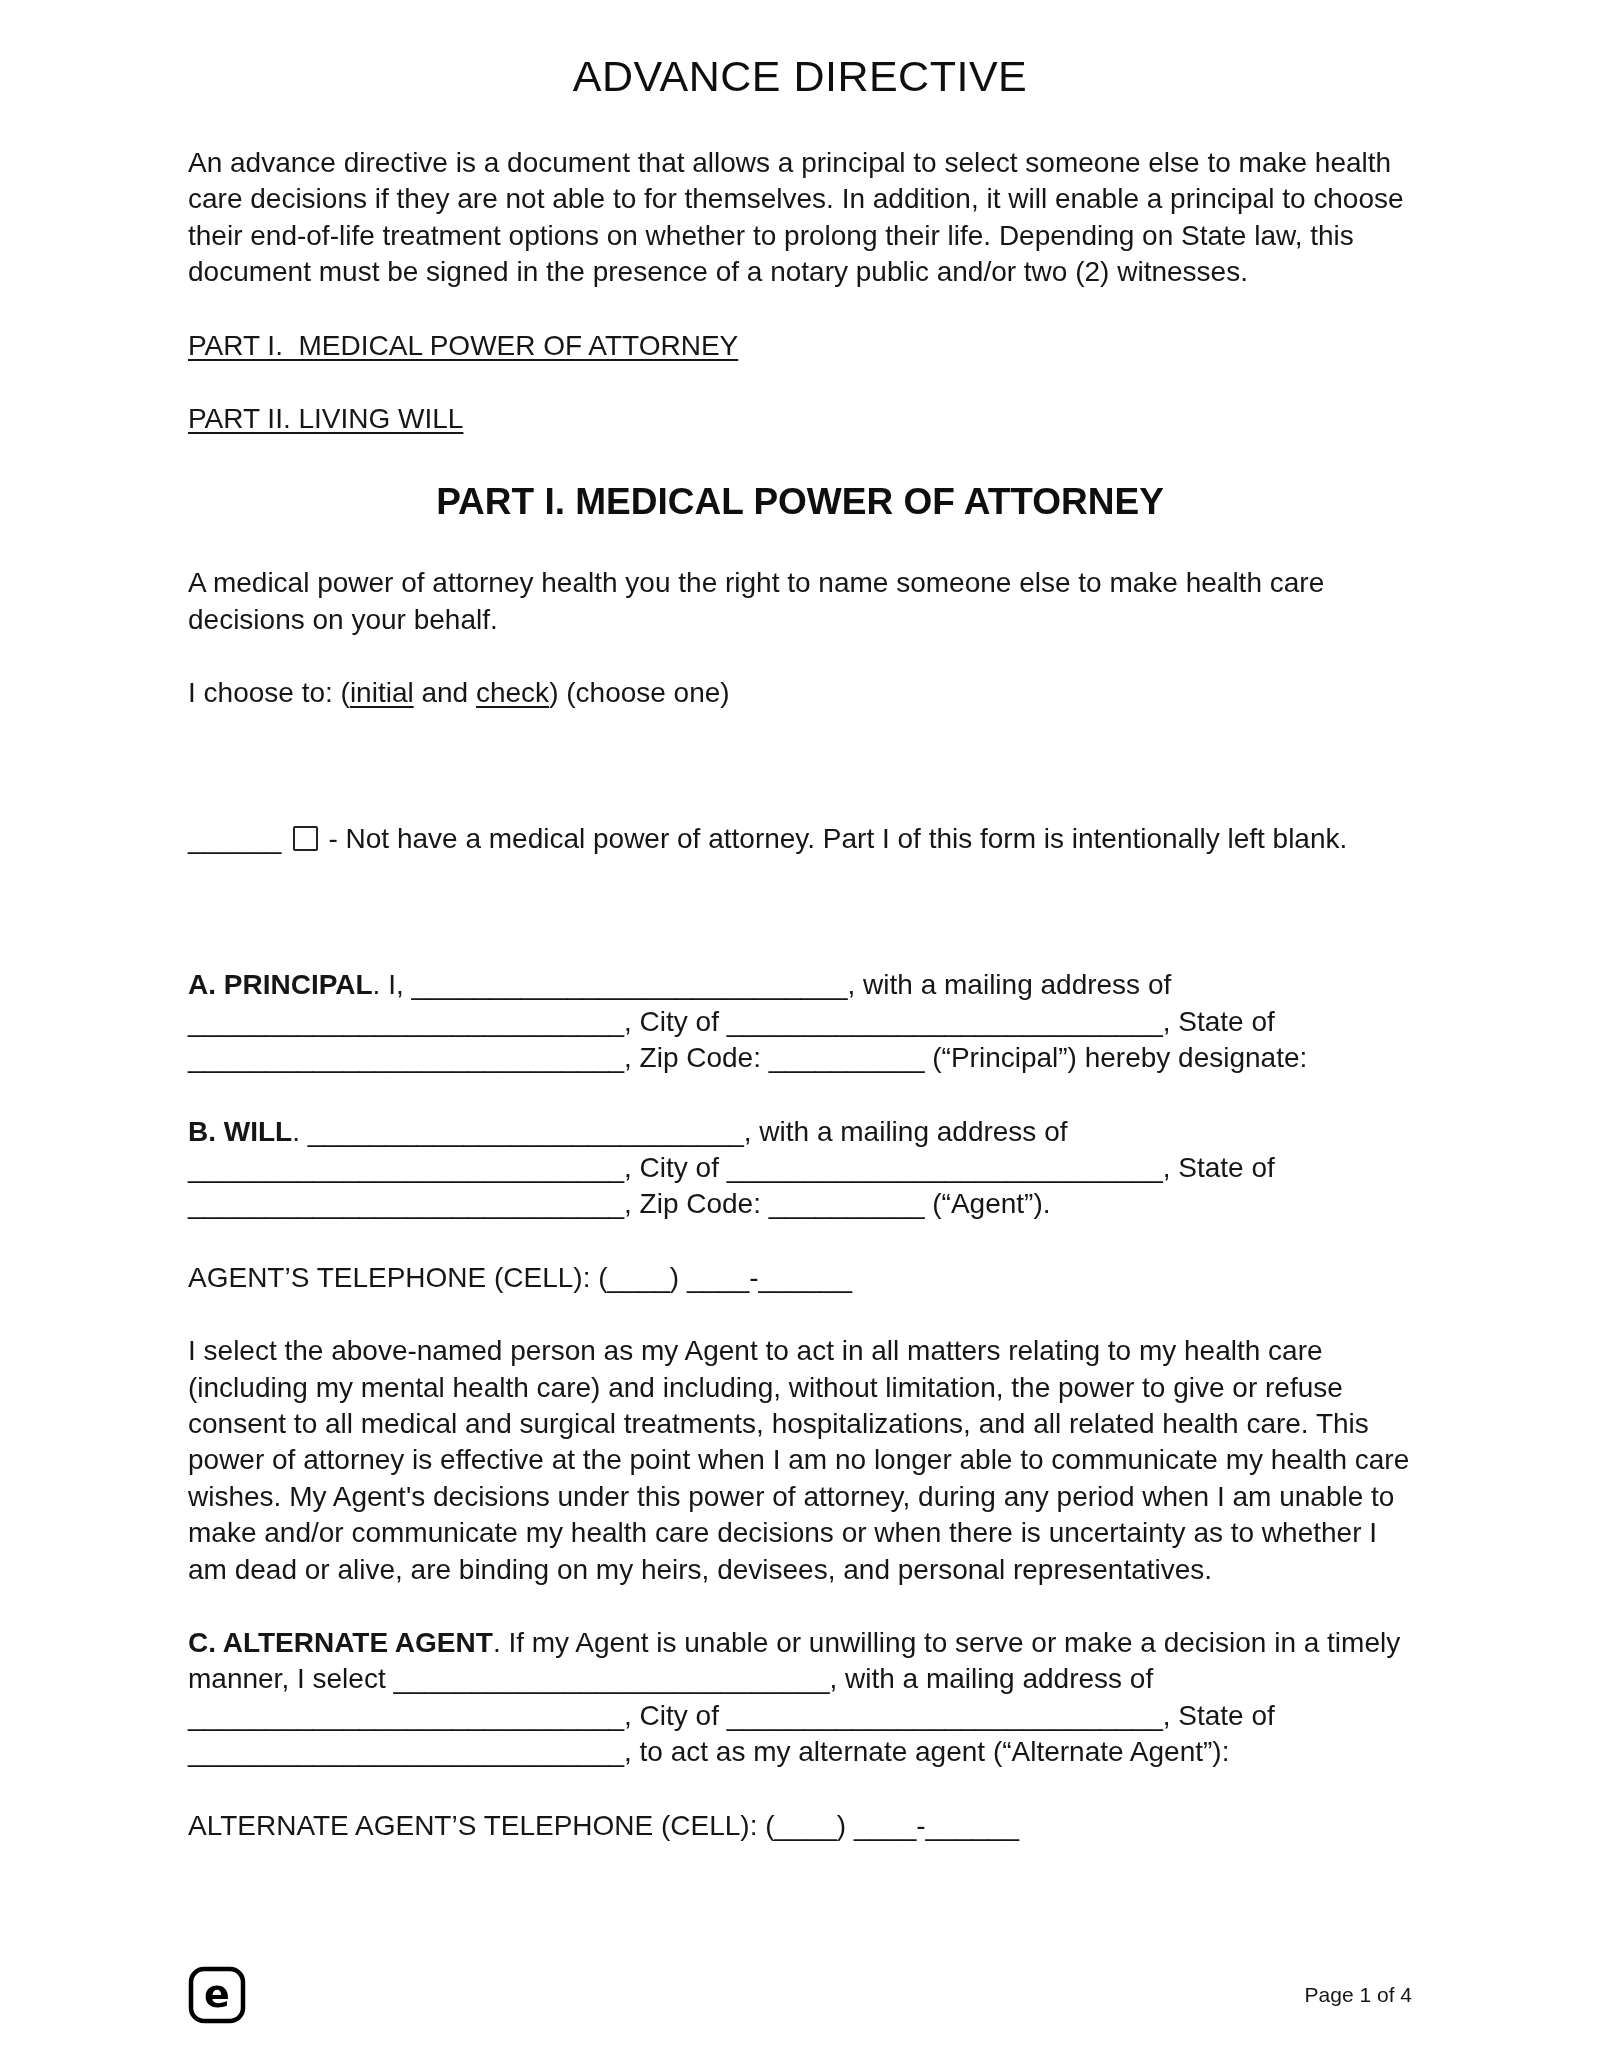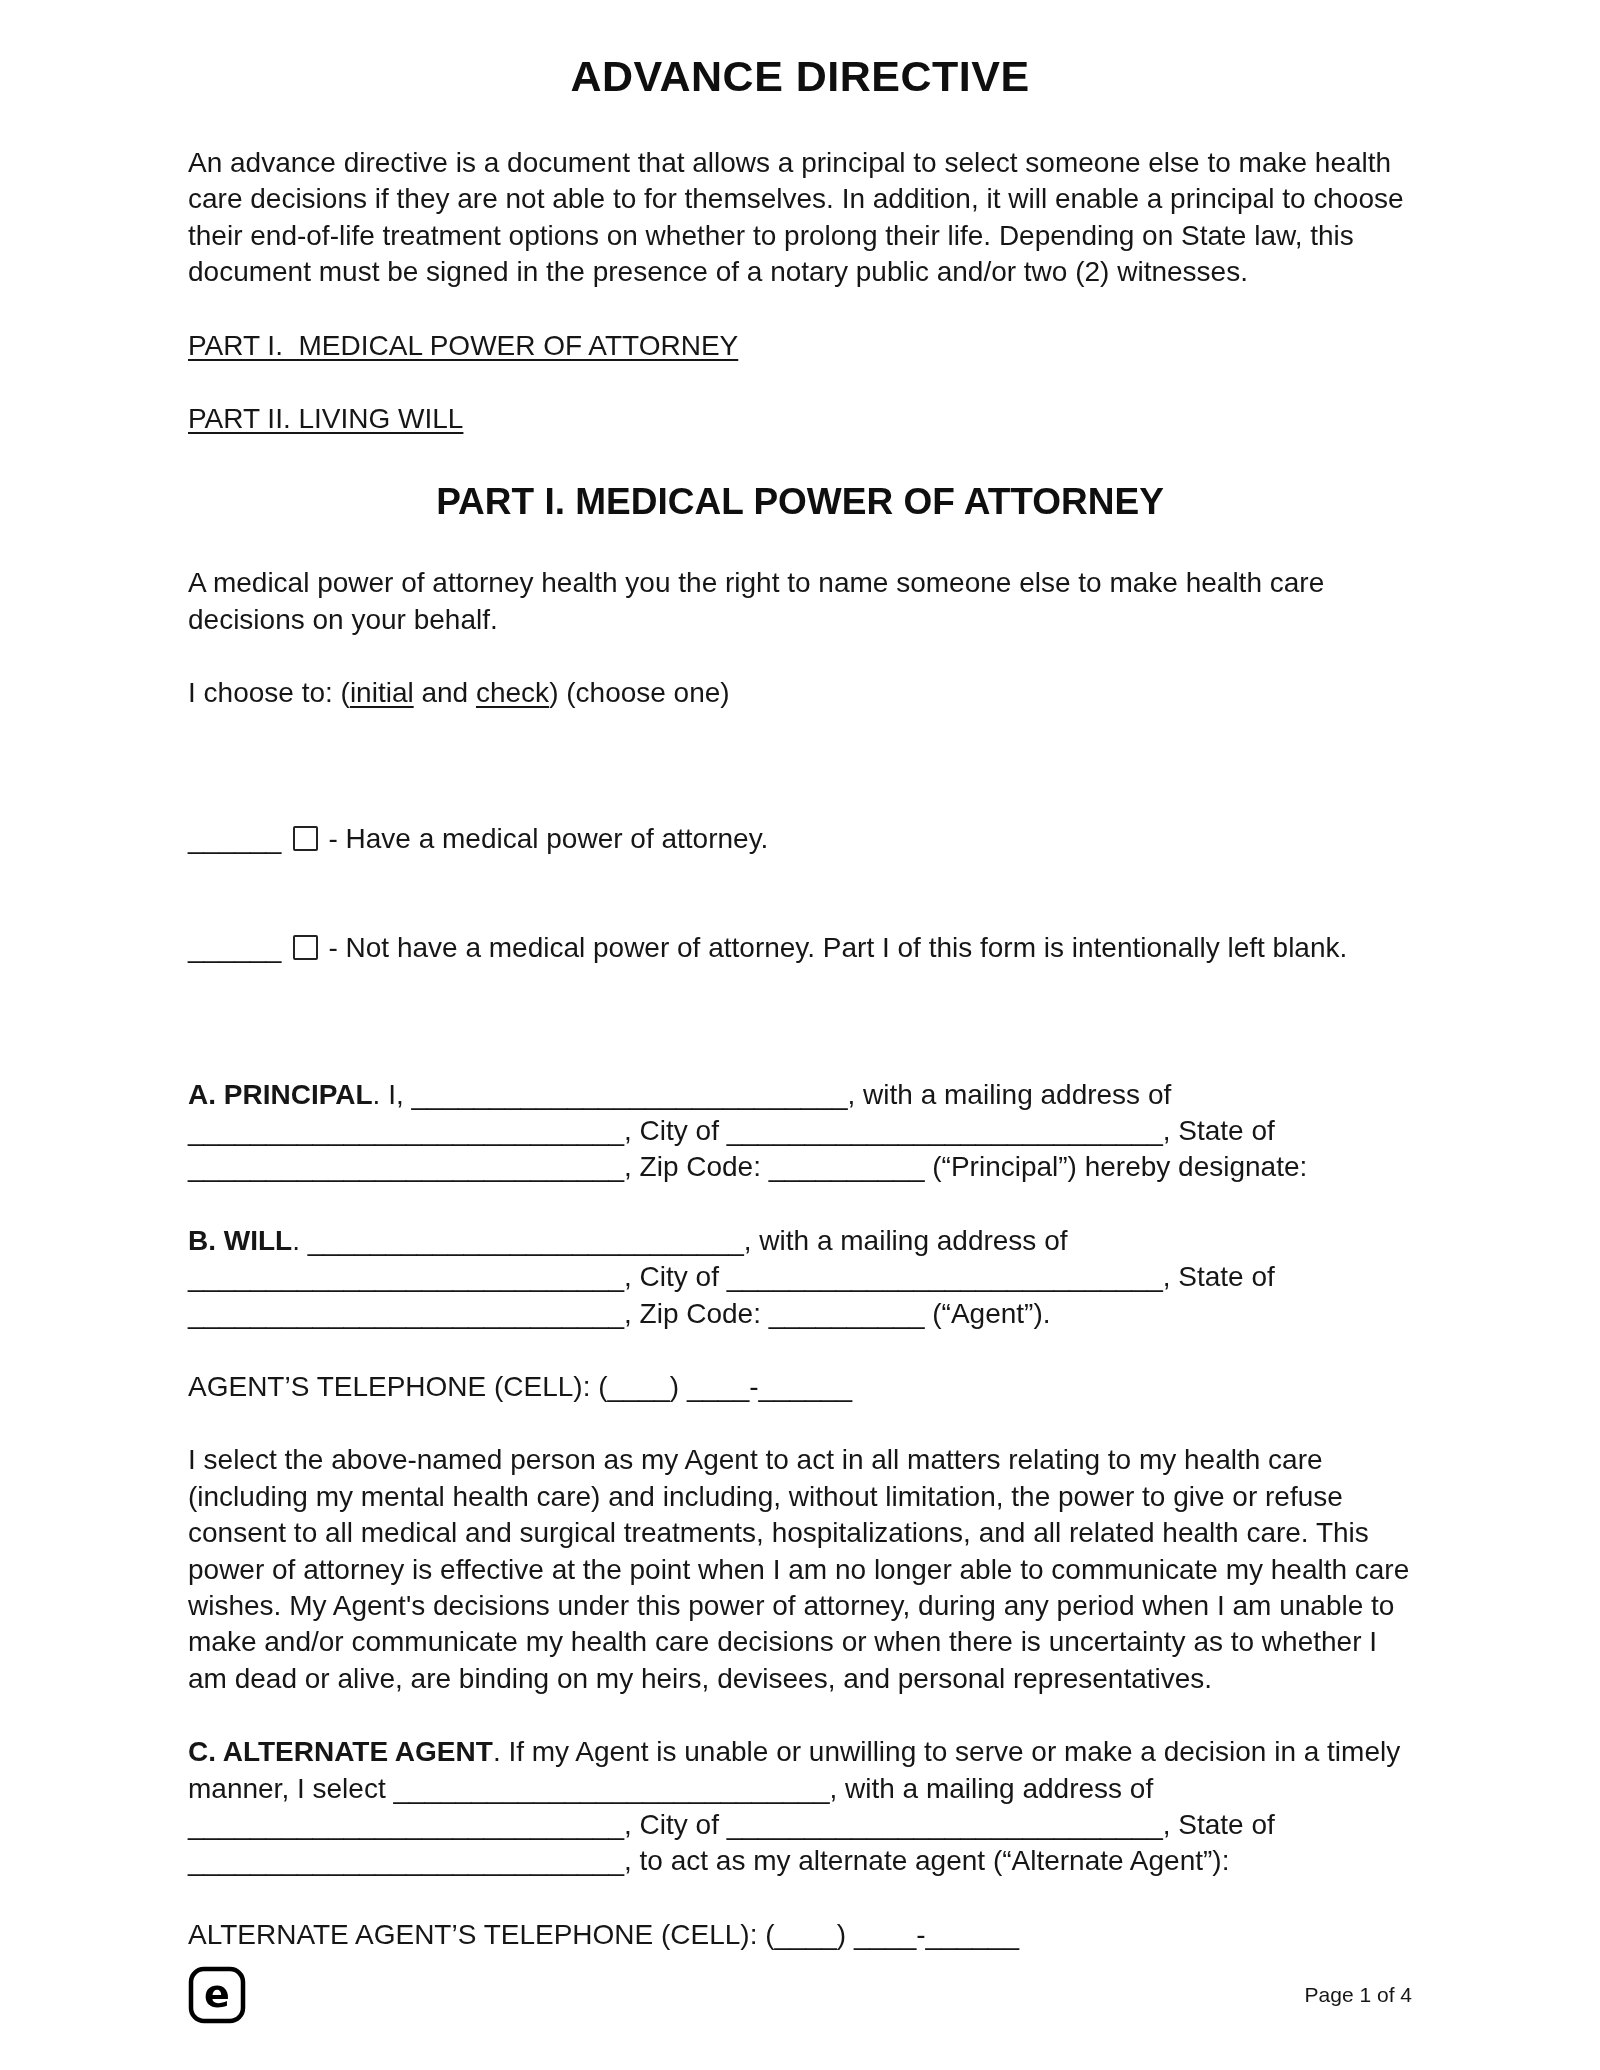--- a/index.html
+++ b/index.html
@@ -12,21 +12,21 @@
     color: #111111;
   }
   .page {
     width: 100%;
     height: 100%;
     padding: 52px 188px 0 188px;
     position: relative;
   }
   .doc-title {
     font-size: 43px;
-    font-weight: 700;
+    font-weight: 400;
     text-align: center;
     letter-spacing: 0.5px;
     margin-bottom: 44px;
     color: #0f0f0f;
   }
   .para {
     font-size: 28px;
     line-height: 1.3;
     margin-bottom: 37px;
     white-space: pre-wrap;
@@ -81,21 +81,20 @@
 
   <p class="para"><span class="u">PART II. LIVING WILL</span></p>
 
   <h2 class="part-heading">PART I. MEDICAL POWER OF ATTORNEY</h2>
 
   <p class="para">A medical power of attorney health you the right to name someone else to make health care decisions on your behalf.</p>
 
   <p class="para"><span>I choose to: (</span><span class="u">initial</span><span> and </span><span class="u">check</span><span>) (choose one)</span></p>
 
   <div class="para">
-    <div class="opt"><span>______</span><span class="checkbox"></span><span>- Have a medical power of attorney.</span></div>
     <div class="opt"><span>______</span><span class="checkbox"></span><span>- Not have a medical power of attorney. Part I of this form is intentionally left blank.</span></div>
   </div>
 
   <p class="para"><span class="b">A. PRINCIPAL</span><span>. I, ____________________________, with a mailing address of ____________________________, City of ____________________________, State of ____________________________, Zip Code: __________ (“Principal”) hereby designate:</span></p>
 
   <p class="para"><span class="b">B. WILL</span><span>. ____________________________, with a mailing address of ____________________________, City of ____________________________, State of ____________________________, Zip Code: __________ (“Agent”).</span></p>
 
   <p class="para">AGENT’S TELEPHONE (CELL): (____) ____-______</p>
 
   <p class="para">I select the above-named person as my Agent to act in all matters relating to my health care (including my mental health care) and including, without limitation, the power to give or refuse consent to all medical and surgical treatments, hospitalizations, and all related health care. This power of attorney is effective at the point when I am no longer able to communicate my health care wishes. My Agent's decisions under this power of attorney, during any period when I am unable to make and/or communicate my health care decisions or when there is uncertainty as to whether I am dead or alive, are binding on my heirs, devisees, and personal representatives.</p>

